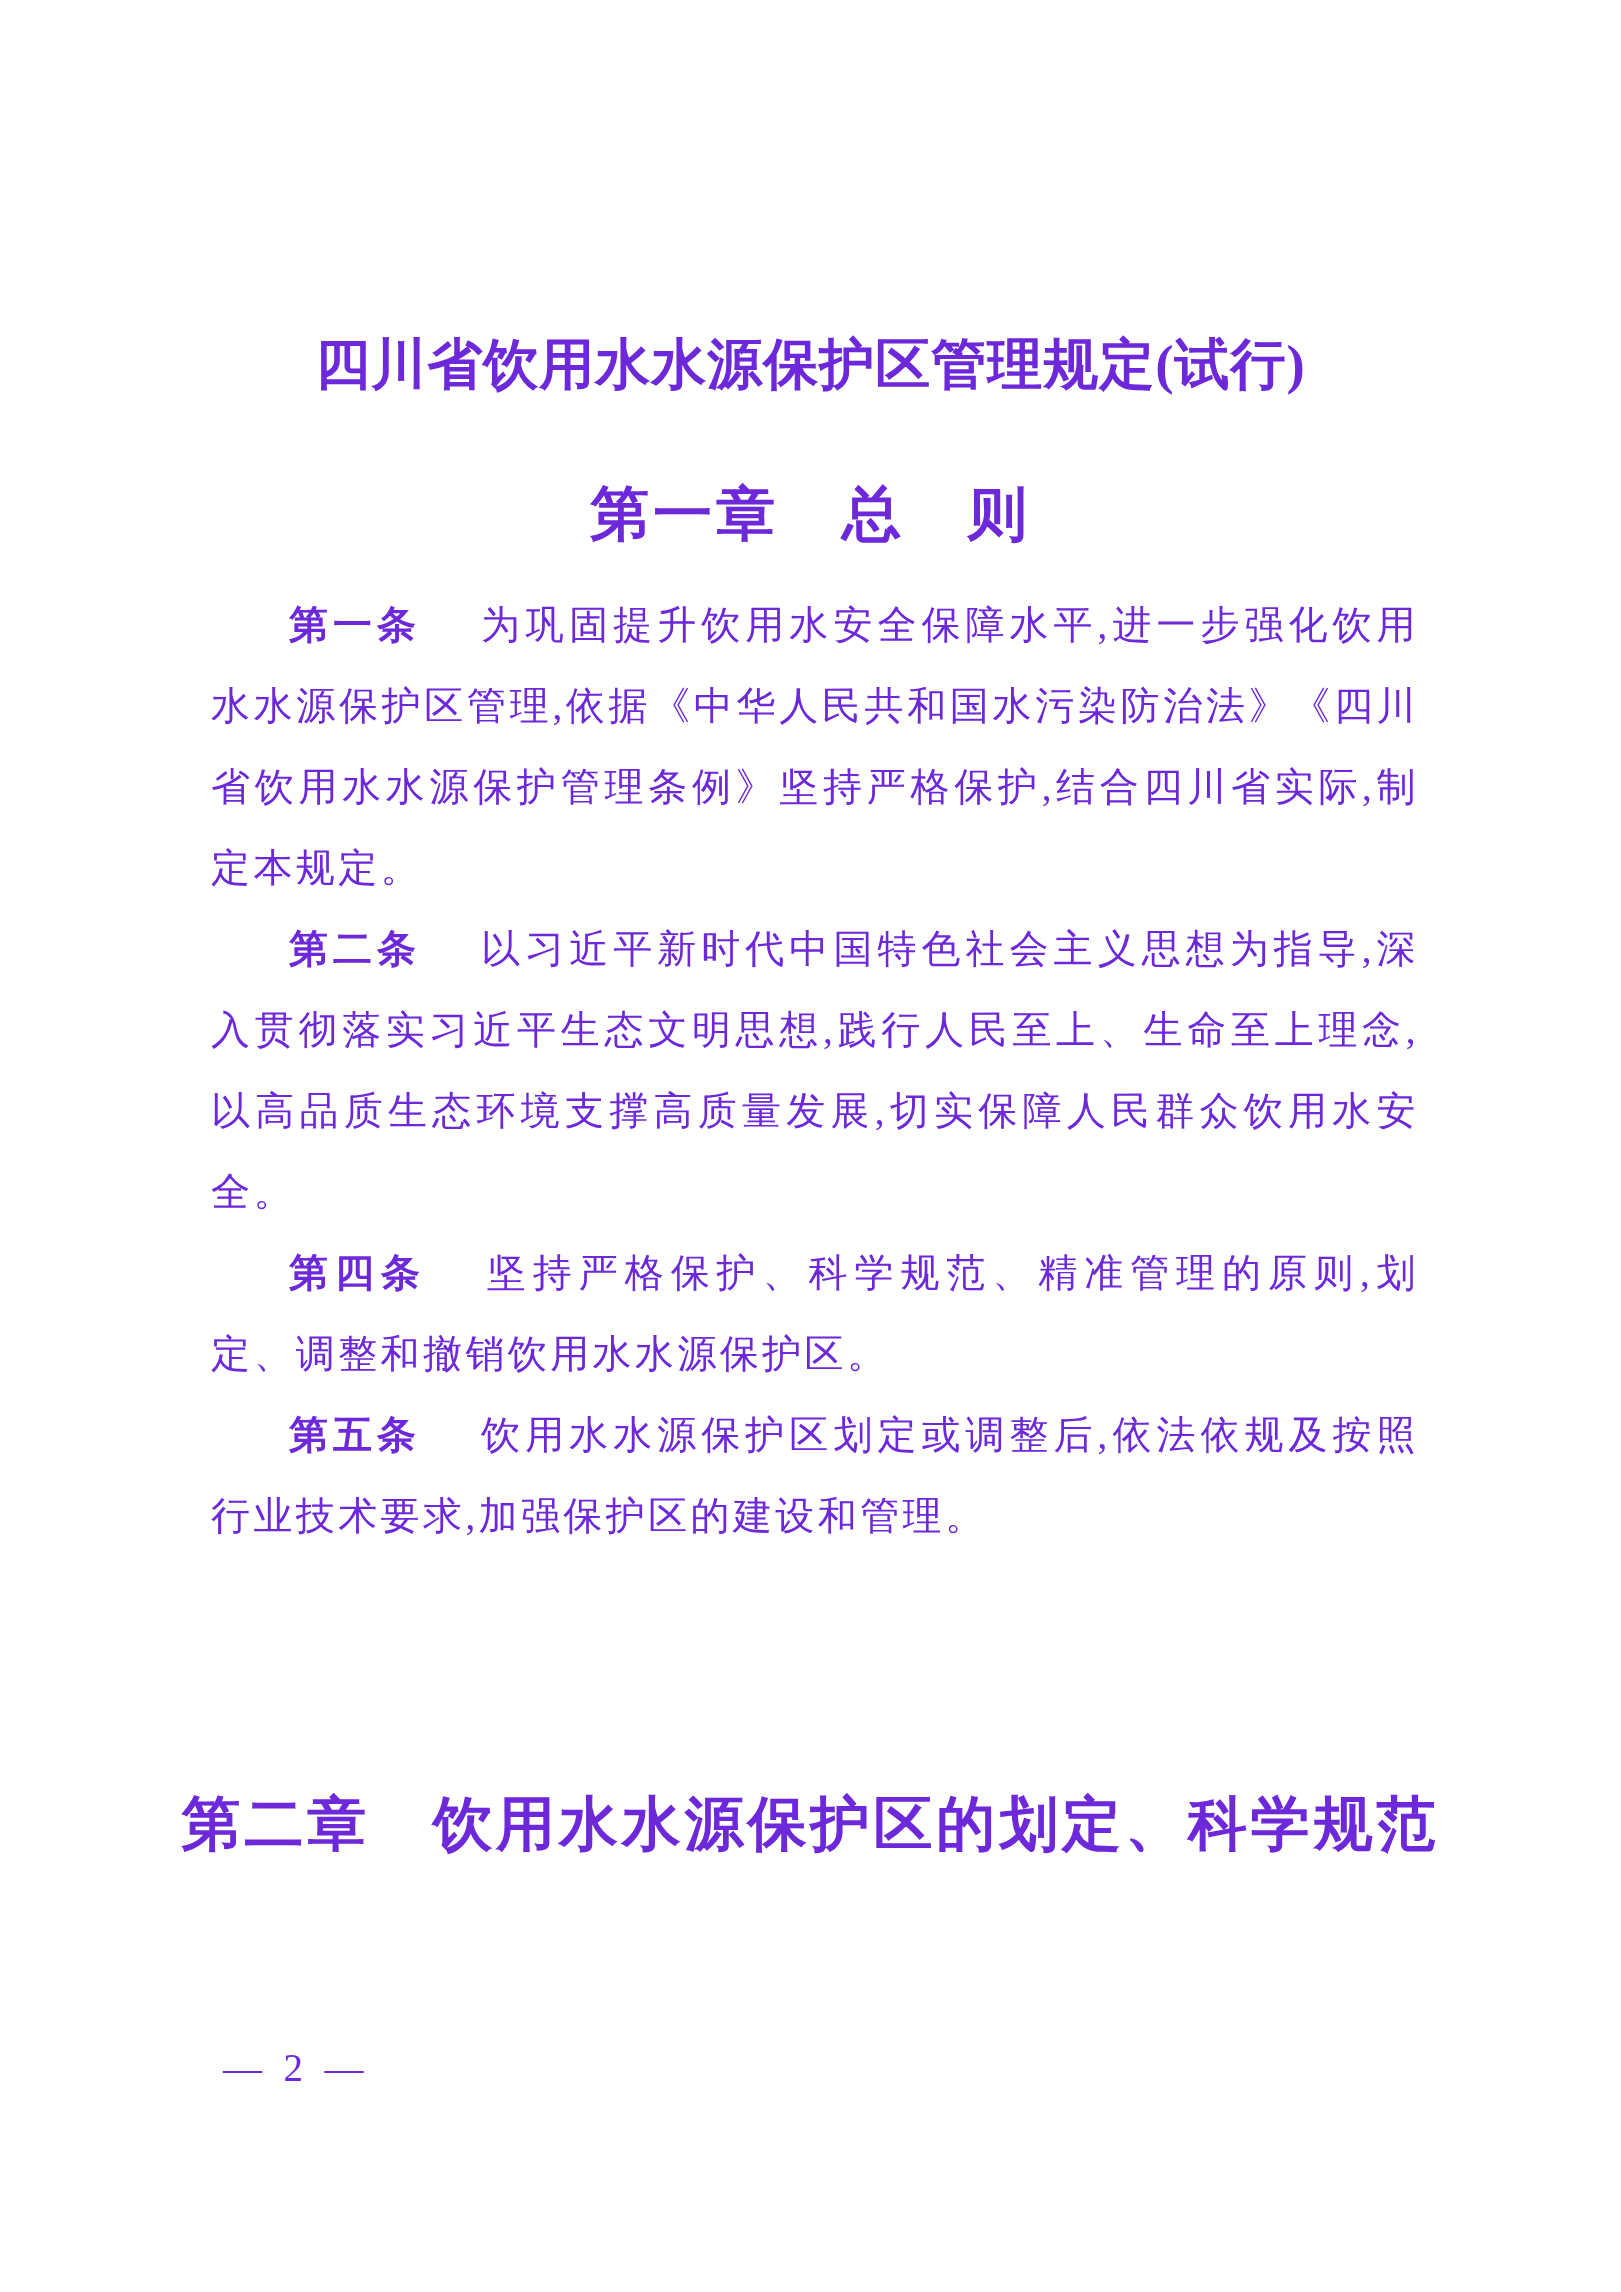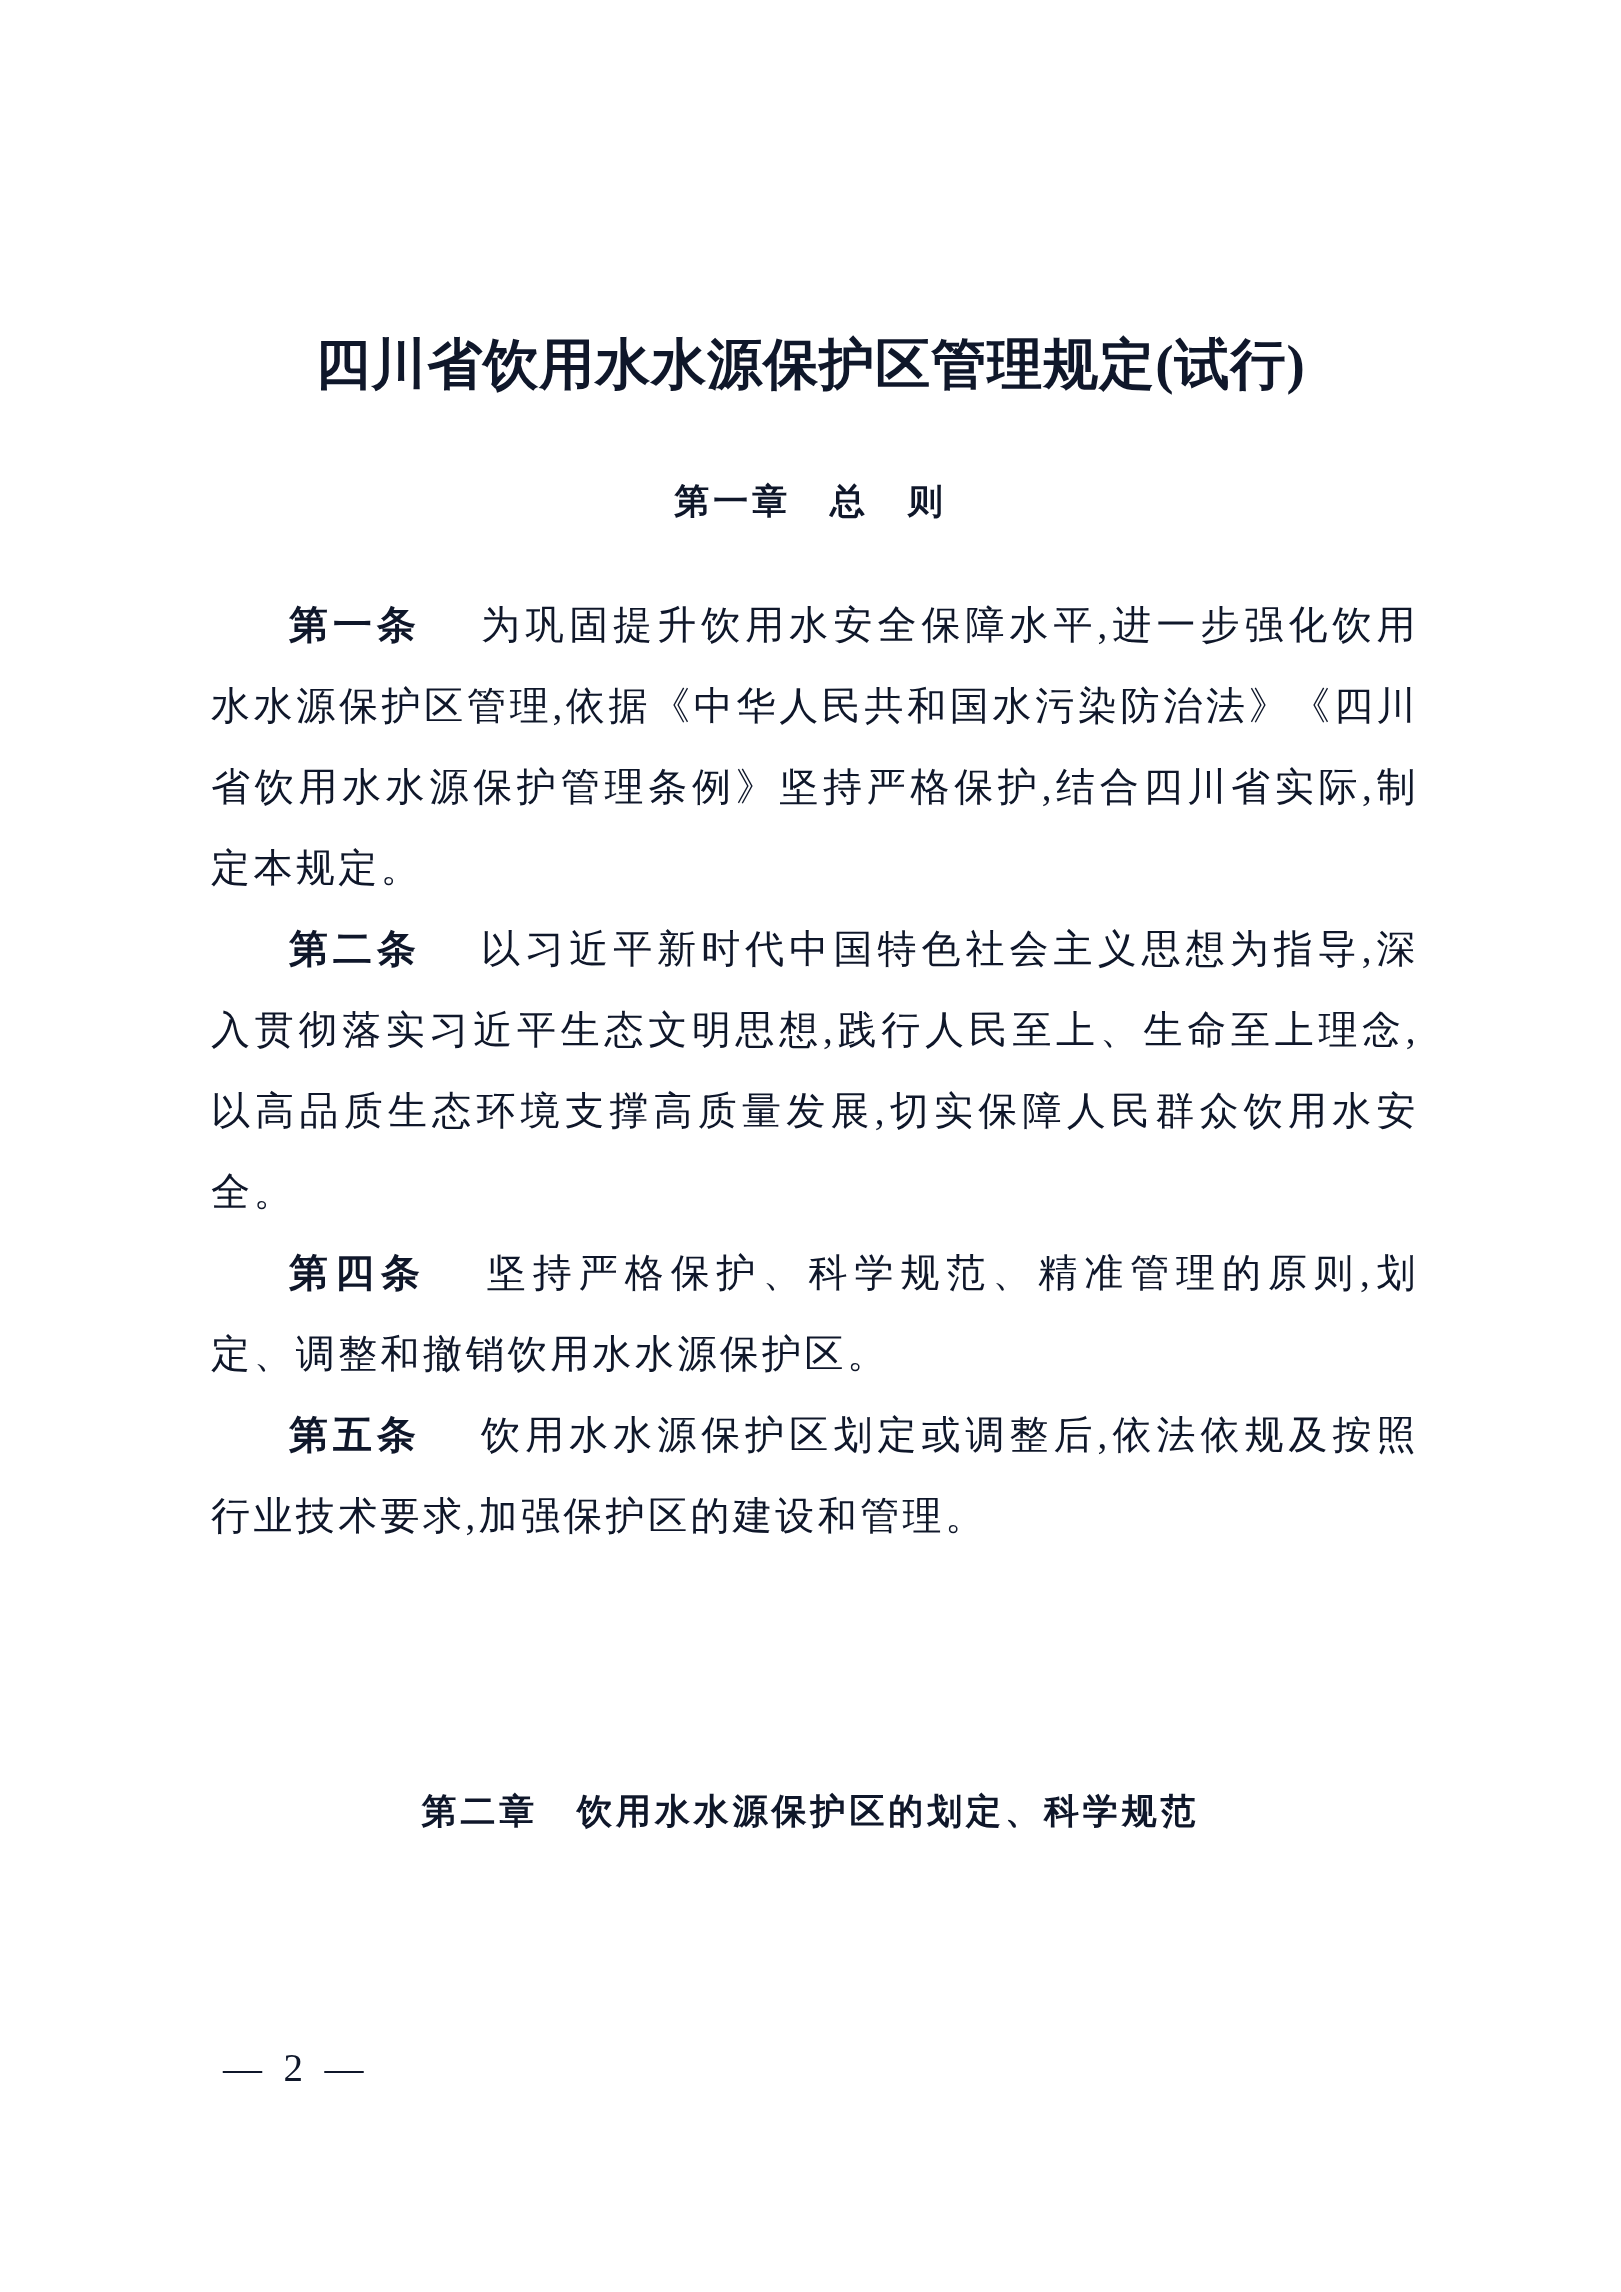--- a/index.html
+++ b/index.html
@@ -5,21 +5,21 @@
   html, body {
     margin: 0;
     padding: 0;
     background: #ffffff;
   }
   .page {
     position: relative;
     width: 1621px;
     height: 2293px;
     background: #ffffff;
-    color: #0f172a;
+    color: #6d28d9;
     overflow: hidden;
     font-family: "Liberation Serif", "DejaVu Serif", serif;
   }
   .doc-title {
     position: absolute;
     top: 335px;
     left: 0;
     right: 0;
     margin: 0;
     text-align: center;
@@ -31,21 +31,21 @@
     white-space: nowrap;
   }
   .chapter {
     position: absolute;
     left: 0;
     right: 0;
     margin: 0;
     text-align: center;
     font-family: "Liberation Sans", "DejaVu Sans", sans-serif;
     font-weight: 700;
-    font-size: 35px;
+    font-size: 59px;
     line-height: 1.1;
     letter-spacing: 3.9px;
     white-space: nowrap;
   }
   .chapter-1 { top: 482px; }
   .chapter-2 { top: 1792px; }
   .article-block {
     position: absolute;
     left: 211px;
     width: 1208px;

